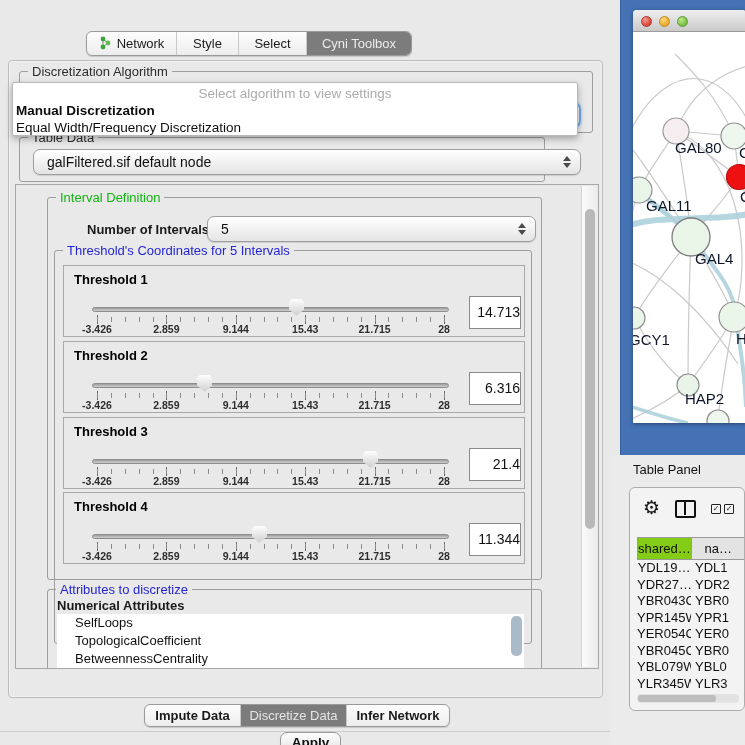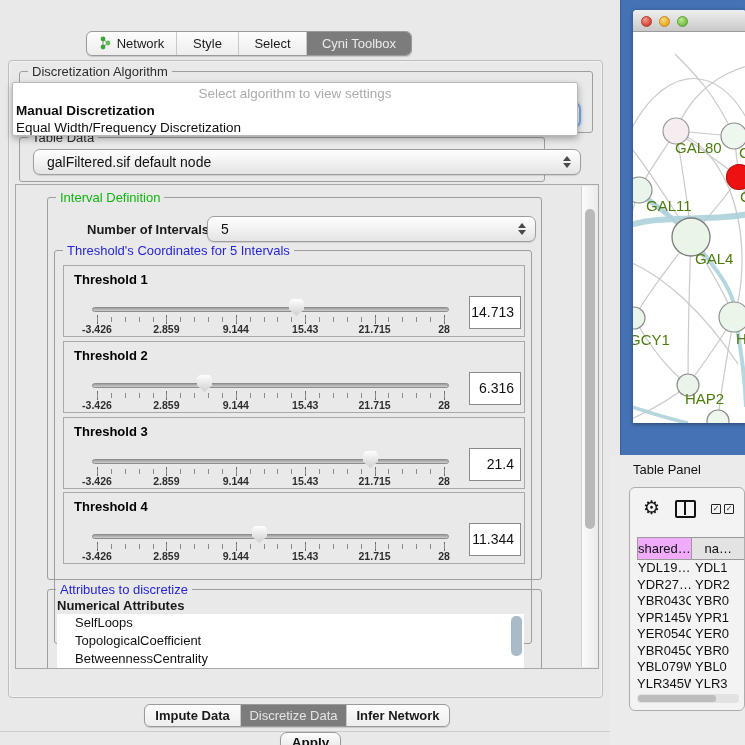--- a/index.html
+++ b/index.html
@@ -78,21 +78,21 @@
   .ticks { position:absolute; left:33px; top:49px; width:348px; height:9px; }
   .ticks .minor { position:absolute; left:0; top:2px; width:100%; height:5px;
     background-image:repeating-linear-gradient(90deg,#8a8a8a 0 1px,transparent 1px 13.88px); }
   .ticks .major { position:absolute; left:0; top:0; width:100%; height:9px;
     background-image:repeating-linear-gradient(90deg,#6a6a6a 0 1px,transparent 1px 69.4px); }
   .tick-lbls { position:absolute; left:33px; top:57px; width:348px; height:12px; }
   .tick-lbls span { position:absolute; transform:translateX(-50%); font-size:10.5px;
     font-weight:bold; color:#2e2e2e; white-space:nowrap; }
   .val-box { position:absolute; left:405px; top:30px; width:52px; height:33px;
     background:#ffffff; border:1px solid #8a8a8a; font-size:14px; color:#111;
-    text-align:right; line-height:31px; padding-right:6px; }
+    text-align:right; line-height:31px; }
 
   
   .attr-list { position:absolute; left:41px; top:429px; width:467px; height:56px;
     background:#ffffff; overflow:hidden; }
   .attr-list .row { font-size:13px; color:#111; padding-left:18px; height:18px; line-height:18px; white-space:nowrap; }
   .attr-scroll { position:absolute; right:2px; top:2px; width:11px; height:40px;
     background:#a9bac9; border-radius:5px; }
 
   .apply-btn { position:absolute; left:271px; top:671px; width:61px; height:22px;
     border:1px solid #9a9a9a; border-radius:7px; background:linear-gradient(#fdfdfd,#e2e2e2);
@@ -116,38 +116,38 @@
     background:#ffffff; border-radius:4px 4px 0 0; box-shadow:0 1px 4px rgba(0,0,0,.4); }
   .net-titlebar { position:absolute; left:0; top:0; width:113px; height:22px;
     background:linear-gradient(#efefef,#c9c9c9); border-bottom:1px solid #9b9b9b;
     border-radius:4px 4px 0 0; }
   .light { position:absolute; top:6px; width:11px; height:11px; border-radius:50%; }
   .light.red    { left:8px;  background:radial-gradient(circle at 35% 30%, #f49a90, #d8453a 70%); border:1px solid #b1352c; }
   .light.yellow { left:26px; background:radial-gradient(circle at 35% 30%, #fbd97e, #eda827 70%); border:1px solid #c08a1f; }
   .light.green  { left:44px; background:radial-gradient(circle at 35% 30%, #c0e78c, #74c043 70%); border:1px solid #5d9c35; }
   .net-canvas { position:absolute; left:0; top:22px; width:113px; height:391px;
     background:#ffffff; overflow:hidden; }
-  .net-lbl { position:absolute; font-size:15px; color:#4d7c0f; white-space:nowrap; }
+  .net-lbl { position:absolute; font-size:15px; color:#0f172a; white-space:nowrap; }
 
   
   .tp-region { position:absolute; left:610px; top:455px; width:135px; height:290px; background:#ebebeb; }
   .tp-title { position:absolute; left:23px; top:7px; font-size:13px; color:#111; }
   .tp-box { position:absolute; left:19px; top:32px; width:116px; height:224px;
     background:#f3f3f3; border:1px solid #adadad; border-radius:6px; overflow:hidden; }
   .gear { position:absolute; left:13px; top:8px; font-size:19px; color:#161616; }
   .split-icon { position:absolute; left:45px; top:12px; width:21px; height:18px;
     border:2.5px solid #111; border-radius:2px; }
   .split-icon::after { content:""; position:absolute; left:6.5px; top:0; width:2.5px; height:13px; background:#111; }
   .cbx { position:absolute; top:16px; width:10px; height:10px; border:1.5px solid #222;
     border-radius:1px; font-size:8px; line-height:8px; text-align:center; color:#222; }
   .tp-table { position:absolute; left:7px; top:49px; width:109px; height:156px; overflow:hidden; }
   .tp-hdr { display:flex; height:23px; }
   .tp-hdr .hc { border:1px solid #9a9a9a; font-size:13px; color:#111;
     text-align:center; line-height:21px; overflow:hidden; white-space:nowrap; }
-  .tp-hdr .hc1 { width:70px; background:#f0abfc; }
+  .tp-hdr .hc1 { width:70px; background:#84cc16; }
   .tp-hdr .hc2 { width:70px; background:#e3e3e3; border-left:none; }
   .tp-row { display:flex; height:16.5px; }
   .tp-row .c { font-size:13px; color:#111; line-height:16.5px; white-space:nowrap; overflow:hidden; }
   .tp-row .c1 { width:70px; text-align:center; }
   .tp-row .c2 { width:70px; padding-left:4px; }
   .tp-hscroll { position:absolute; left:7px; top:206px; width:102px; height:9px;
     background:#e2e2e2; border-radius:4px; }
   .tp-hscroll .thumb { position:absolute; left:1px; top:1px; width:78px; height:7px;
     background:#bdbdbd; border-radius:3px; }
 </style>

